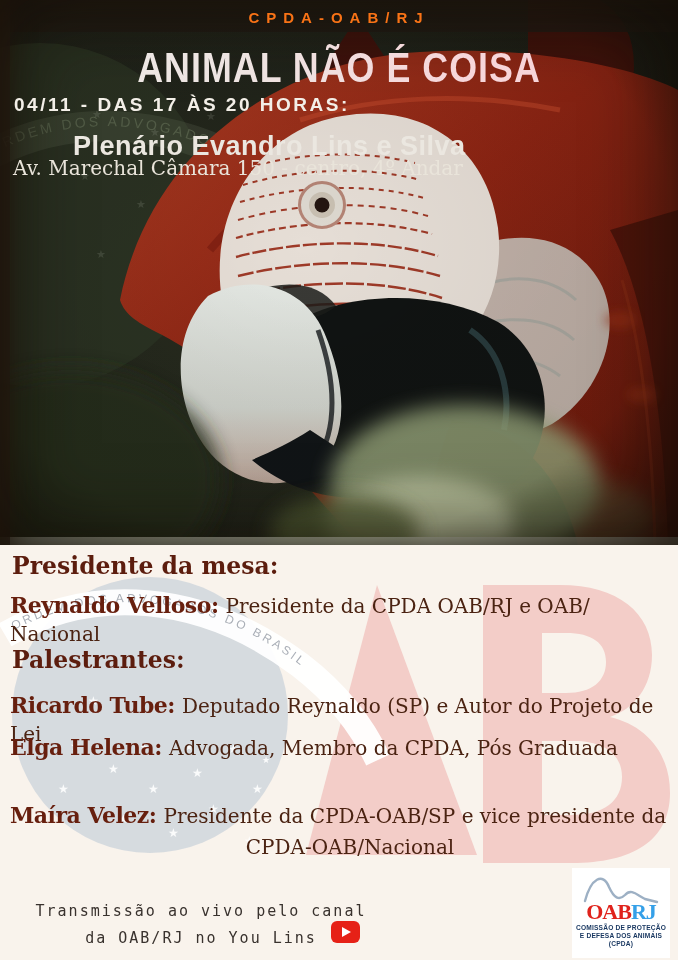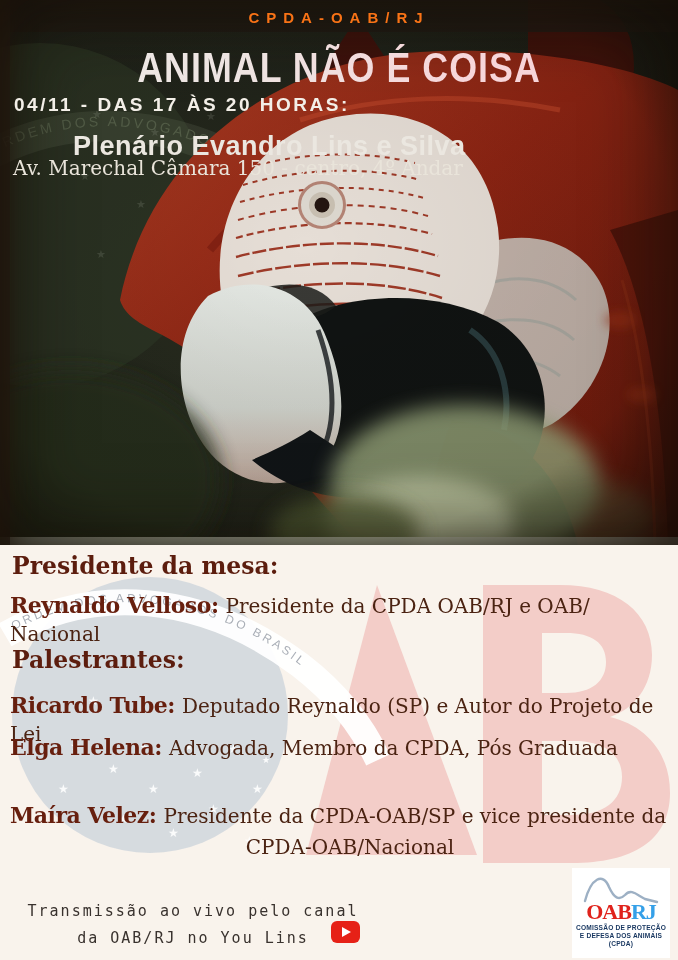--- a/index.html
+++ b/index.html
@@ -42,21 +42,21 @@
     color:#671f0e;margin-right:7px;letter-spacing:-.5px;}
   .entry .desc{font-family:"DejaVu Serif",serif;font-size:20px;color:#4b2312;}
   .entry .desc2{font-family:"DejaVu Serif",serif;font-size:20px;color:#4b2312;
     text-align:center;width:600px;margin:3px 0 0 40px;}
   .entry-chair{top:47px;}
   .entry-0{top:147px;}
   .entry-1{top:189px;}
   .entry-2{top:257px;}
 
   
-  .transmission{position:absolute;top:898px;left:18px;width:350px;text-align:center;z-index:3;
+  .transmission{position:absolute;top:898px;left:26px;width:350px;text-align:center;z-index:3;
     font-family:"DejaVu Sans Mono",monospace;font-size:15px;letter-spacing:2px;
     color:#39322e;line-height:27px;}
   .yt-icon{position:absolute;top:921px;left:331px;width:29px;height:22px;z-index:4;
     background:#e62117;border-radius:6px;display:flex;align-items:center;justify-content:center;}
   .yt-icon::after{content:"";width:0;height:0;border-left:9px solid #fff;
     border-top:5.5px solid transparent;border-bottom:5.5px solid transparent;margin-left:2px;}
 
   .logo-box{position:absolute;top:868px;left:572px;width:98px;height:90px;z-index:4;
     background:#fff;display:flex;flex-direction:column;align-items:center;justify-content:flex-start;
     padding-top:2px;box-sizing:border-box;}

